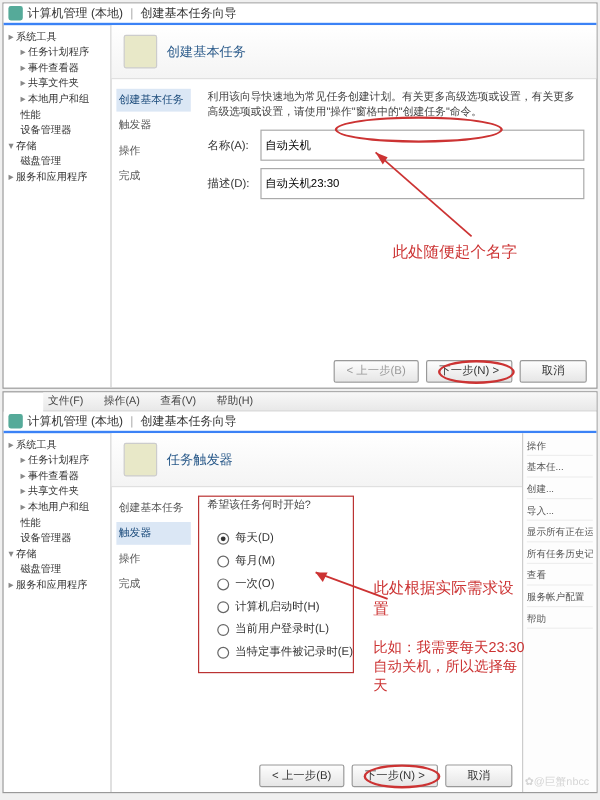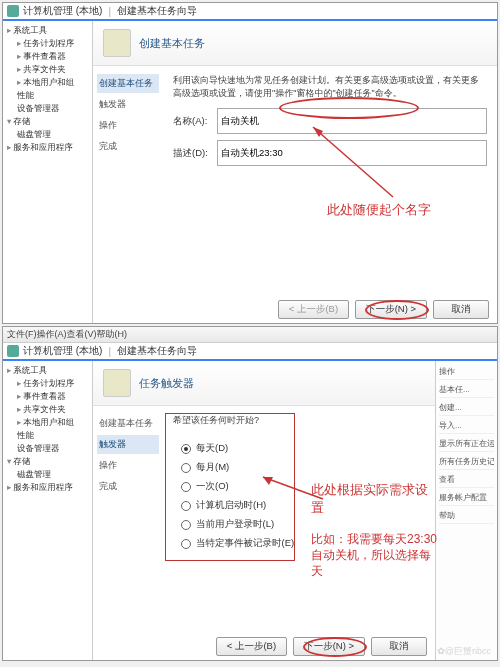--- a/index.html
+++ b/index.html
@@ -1,20 +1,20 @@
 <!DOCTYPE html>
 <html><head>
 <meta charset="utf-8">
 <style>
 * { box-sizing: border-box; margin: 0; padding: 0; font-family: "Microsoft YaHei", SimSun, sans-serif; }
 body { background: #f0f0f0; width: 500px; height: 667px; font-size: 9px; color: #333; }
 .panel { position: relative; border: 1px solid #999; background: #fff; margin: 2px; }
 .panel-top { height: 322px; }
 .panel-bottom { height: 335px; }
-.menubar { background: linear-gradient(#f8f8f8,#e8e8e8); border-bottom:1px solid #ccc; height:16px; padding:1px 4px; font-size:9px; color:#444; display:flex; gap:0;}
+.menubar { background: linear-gradient(#f8f8f8,#e8e8e8); border-bottom:1px solid #ccc; height:16px; padding:1px 4px; font-size:9px; color:#444; display:flex; gap:17px;margin-left:33px;}
 .titlebar { background: #fff; border-bottom:2px solid #3b82f6; height:18px; display:flex; align-items:center; padding:0 4px; font-size:10px; }
 .titlebar .icon { width:12px; height:12px; margin-right:4px; background:#5a9; border-radius:2px; }
 .content-row { display:flex; height: calc(100% - 18px); }
 .content-row2 { display:flex; height: calc(100% - 34px); }
 .tree { width:90px; border-right:1px solid #ccc; padding:3px 2px; font-size:8.5px; line-height:13px; color:#333; overflow:hidden;}
 .tree .node { padding-left:8px; white-space:nowrap; }
 .tree .node.l1 { padding-left:2px; }
 .tree .node.l2 { padding-left:12px; }
 .tree .glyph { color:#888; margin-right:2px; }
 .wizard { flex:1; position:relative; display:flex; flex-direction:column; }

